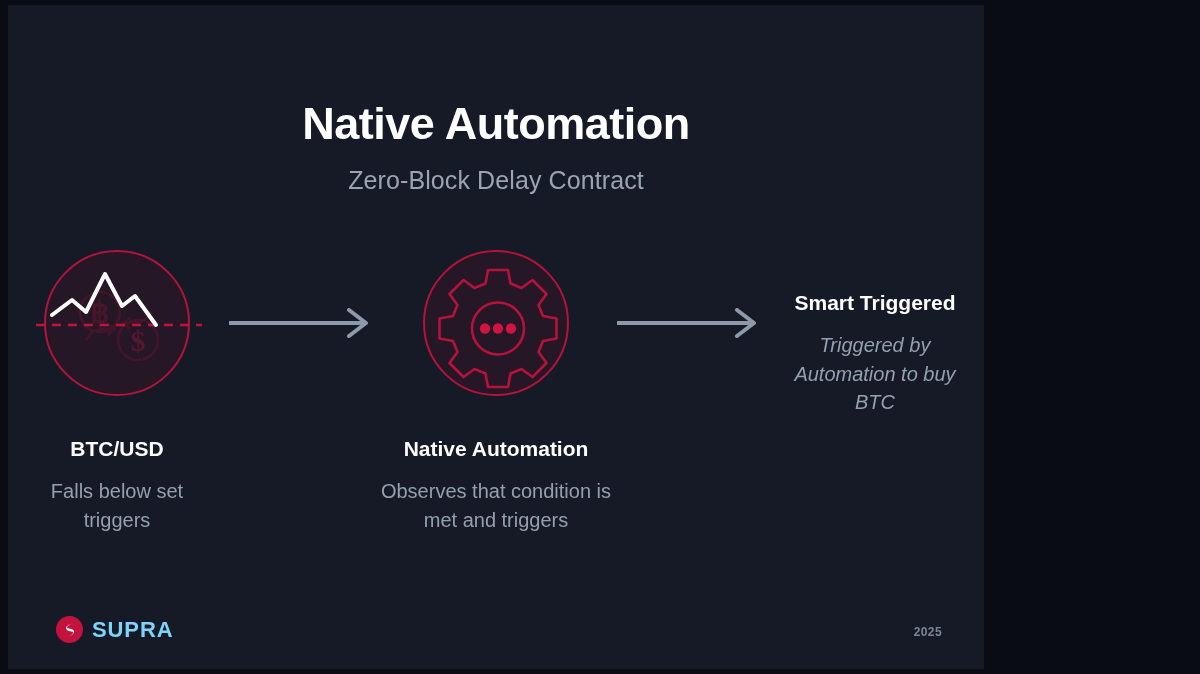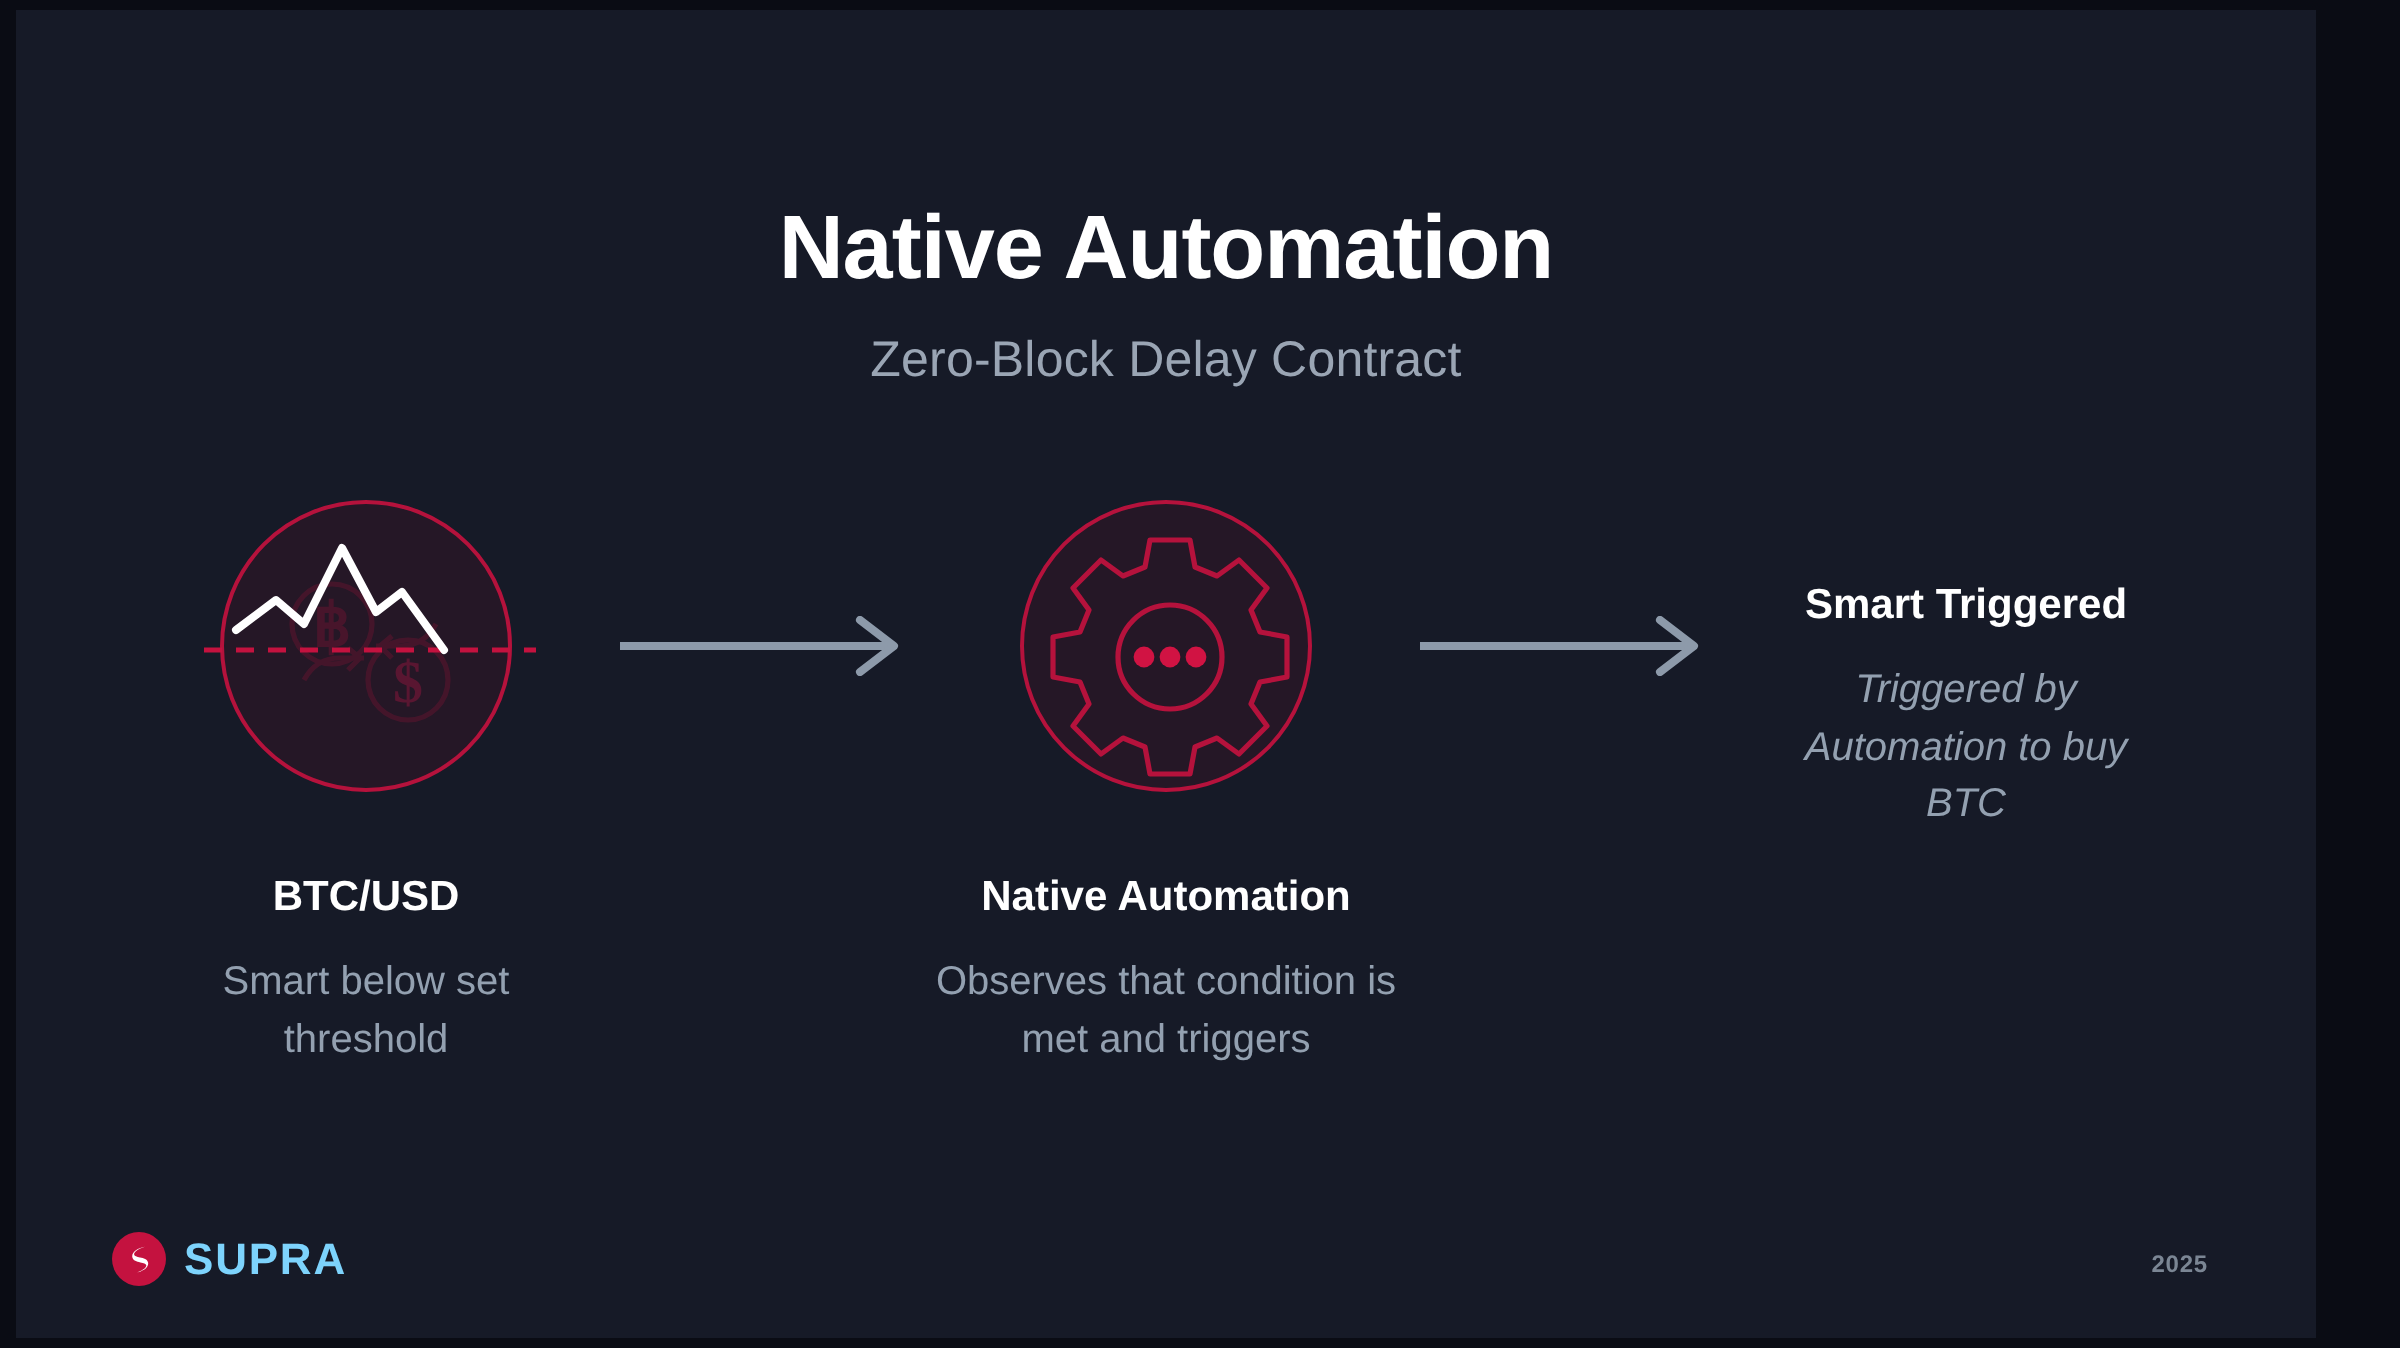--- a/index.html
+++ b/index.html
@@ -9,21 +9,21 @@
     height: 674px;
     background: #0a0c14;
     font-family: "Liberation Sans", sans-serif;
     overflow: hidden;
   }
 
   #slide {
     position: absolute;
     left: 8px;
     top: 5px;
-    width: 1150px;
+    width: 976px;
     height: 664px;
     background: #161a27;
     overflow: hidden;
   }
 
   
   .header {
     position: absolute;
     top: 96px;
     left: 0;
@@ -127,21 +127,21 @@
     justify-content: center;
   }
   .logo-text {
     font-size: 22px;
     font-weight: bold;
     color: #7dd3fc;
     letter-spacing: 0.9px;
   }
   .year {
     position: absolute;
-    right: 54px;
+    right: 42px;
     bottom: 30px;
     font-size: 12px;
     font-weight: bold;
     color: #7b8694;
     letter-spacing: 0.4px;
   }
 </style>
 </head>
 <body>
 
@@ -171,21 +171,21 @@
             <text x="92" y="99" font-family="Liberation Serif, serif" font-size="30" font-weight="bold" fill="#9d1540" opacity="0.44" text-anchor="middle">$</text>
 
             <line x1="-10" y1="73" x2="156" y2="73" stroke="#c4123f" stroke-width="2.4" stroke-dasharray="9 7"></line>
 
             <polyline points="6,63 26,48 40,60 59,22 76,54 89,44 110,73" fill="none" stroke="#ffffff" stroke-width="4" stroke-linejoin="round" stroke-linecap="round"></polyline>
           </svg>
         </div>
       </div>
       <div class="stage-caption">
         <div class="stage-title">BTC/USD</div>
-        <div class="stage-desc w1">Smart below set threshold</div>
+        <div class="stage-desc w1">Falls below set triggers</div>
       </div>
     </div>
 
     <div class="arrow">
       <svg width="150" height="30" viewBox="0 0 150 30">
         <line x1="2" y1="15" x2="138" y2="15" stroke="#8d9aaa" stroke-width="4"></line>
         <polyline points="122,2 139,15 122,28" fill="none" stroke="#8d9aaa" stroke-width="4" stroke-linecap="round" stroke-linejoin="round"></polyline>
       </svg>
     </div>
 

